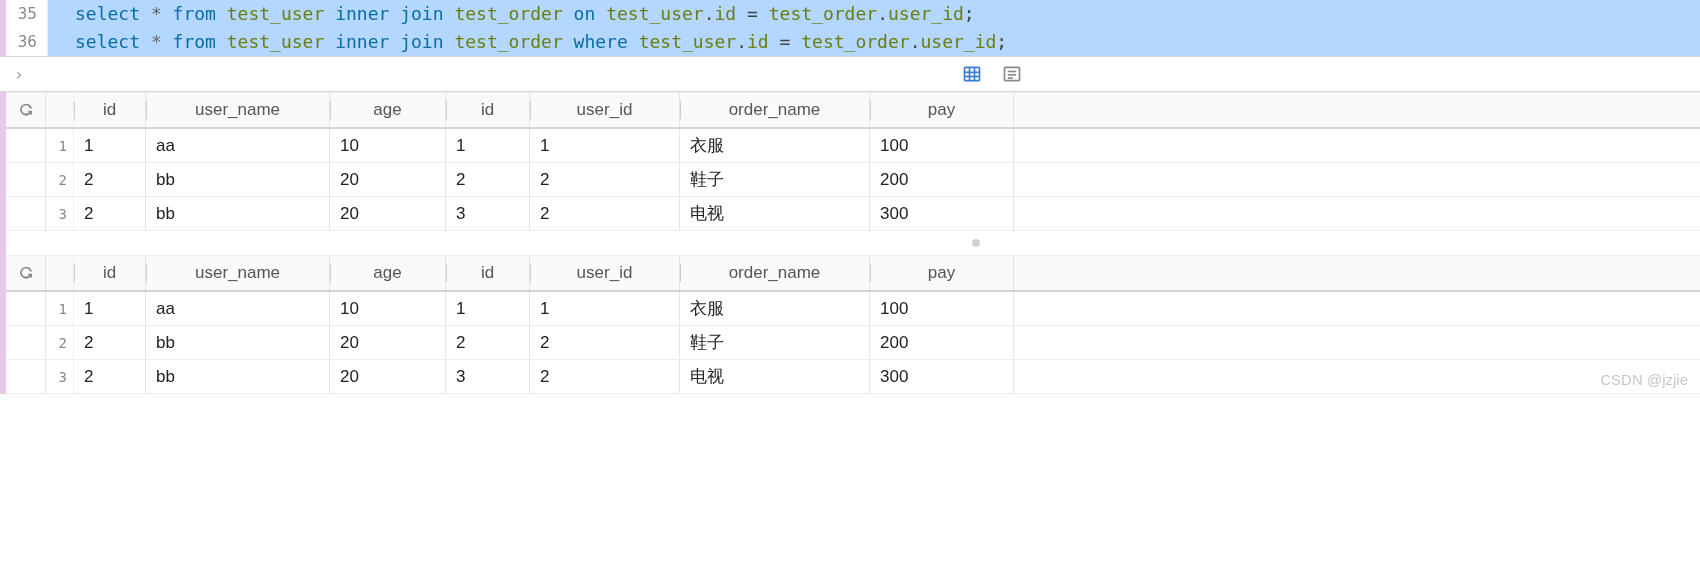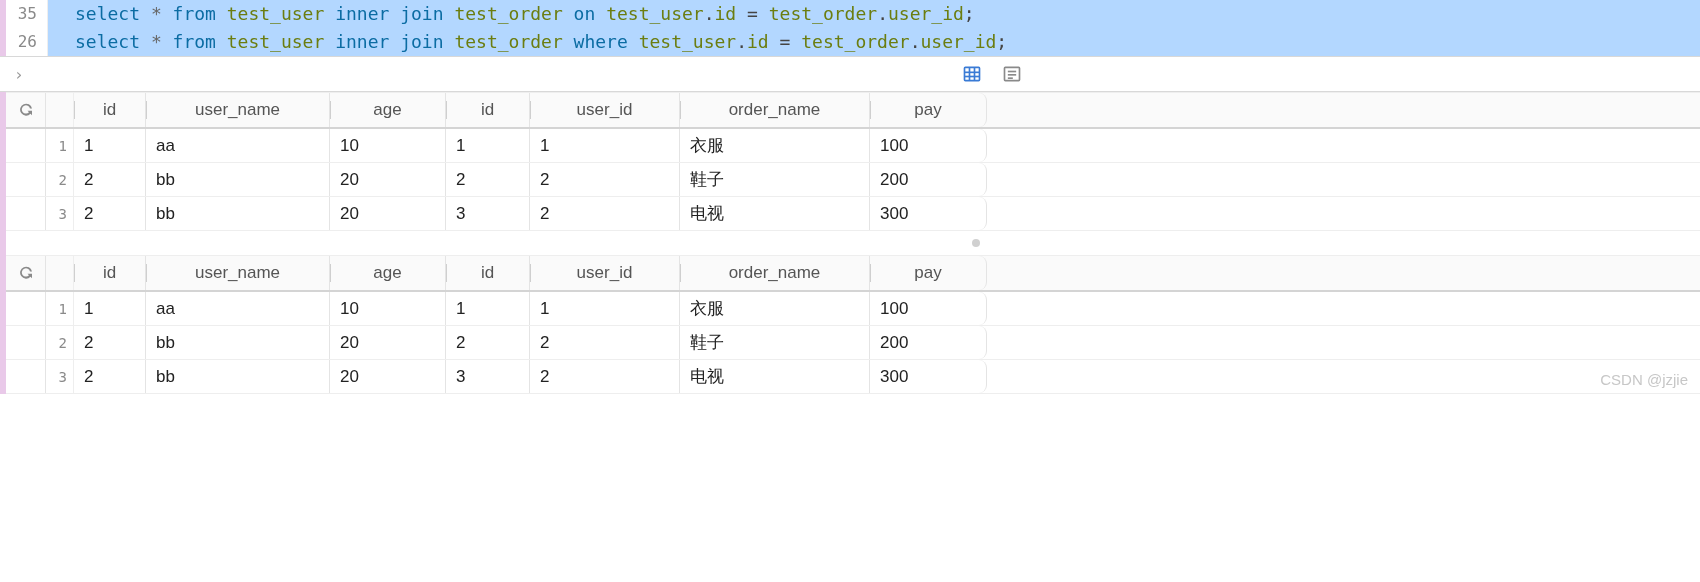--- a/index.html
+++ b/index.html
@@ -134,21 +134,21 @@
     display: flex;
     height: 34px;
     border-bottom: 1px solid #eee;
   }
   .c-id    { width: 72px; }
   .c-uname { width: 184px; }
   .c-age   { width: 116px; }
   .c-id2   { width: 84px; }
   .c-uid   { width: 150px; }
   .c-oname { width: 190px; }
-  .c-pay   { width: 117px; border-radius: 8px; }
+  .c-pay   { width: 144px; }
   .grid-gap {
     height: 24px;
     position: relative;
   }
   .drag-dot {
     position: absolute;
     right: 720px;
     top: 8px;
     width: 8px; height: 8px;
     border-radius: 50%;
@@ -168,21 +168,21 @@
 <body>
 
 <div class="page-wrap">
 
   <div class="editor" id="editor">
       <div class="editor-line">
         <div class="gutter">35</div>
         <div class="code selected"><span class="kw">select</span><span> </span><span class="star">*</span><span> </span><span class="kw">from</span><span> </span><span class="ident">test_user</span><span> </span><span class="kw">inner</span><span> </span><span class="kw">join</span><span> </span><span class="ident">test_order</span><span> </span><span class="kw">on</span><span> </span><span class="ident">test_user</span><span class="dot">.</span><span class="ident">id</span><span> </span><span class="op">=</span><span> </span><span class="ident">test_order</span><span class="dot">.</span><span class="ident">user_id</span><span class="punct">;</span></div>
       </div>
       <div class="editor-line">
-        <div class="gutter">26</div>
+        <div class="gutter">36</div>
         <div class="code selected"><span class="kw">select</span><span> </span><span class="star">*</span><span> </span><span class="kw">from</span><span> </span><span class="ident">test_user</span><span> </span><span class="kw">inner</span><span> </span><span class="kw">join</span><span> </span><span class="ident">test_order</span><span> </span><span class="kw">where</span><span> </span><span class="ident">test_user</span><span class="dot">.</span><span class="ident">id</span><span> </span><span class="op">=</span><span> </span><span class="ident">test_order</span><span class="dot">.</span><span class="ident">user_id</span><span class="punct">;</span></div>
       </div>
     </div>
 
   <div class="breadcrumb-bar">
     <span class="chevron">›</span>
     <div class="bc-spacer"></div>
     <div class="tb-icon">
       <svg viewBox="0 0 24 24" fill="none" stroke="#3a7bd5" stroke-width="2">
         <rect x="3" y="4" width="18" height="16" rx="1"></rect>

